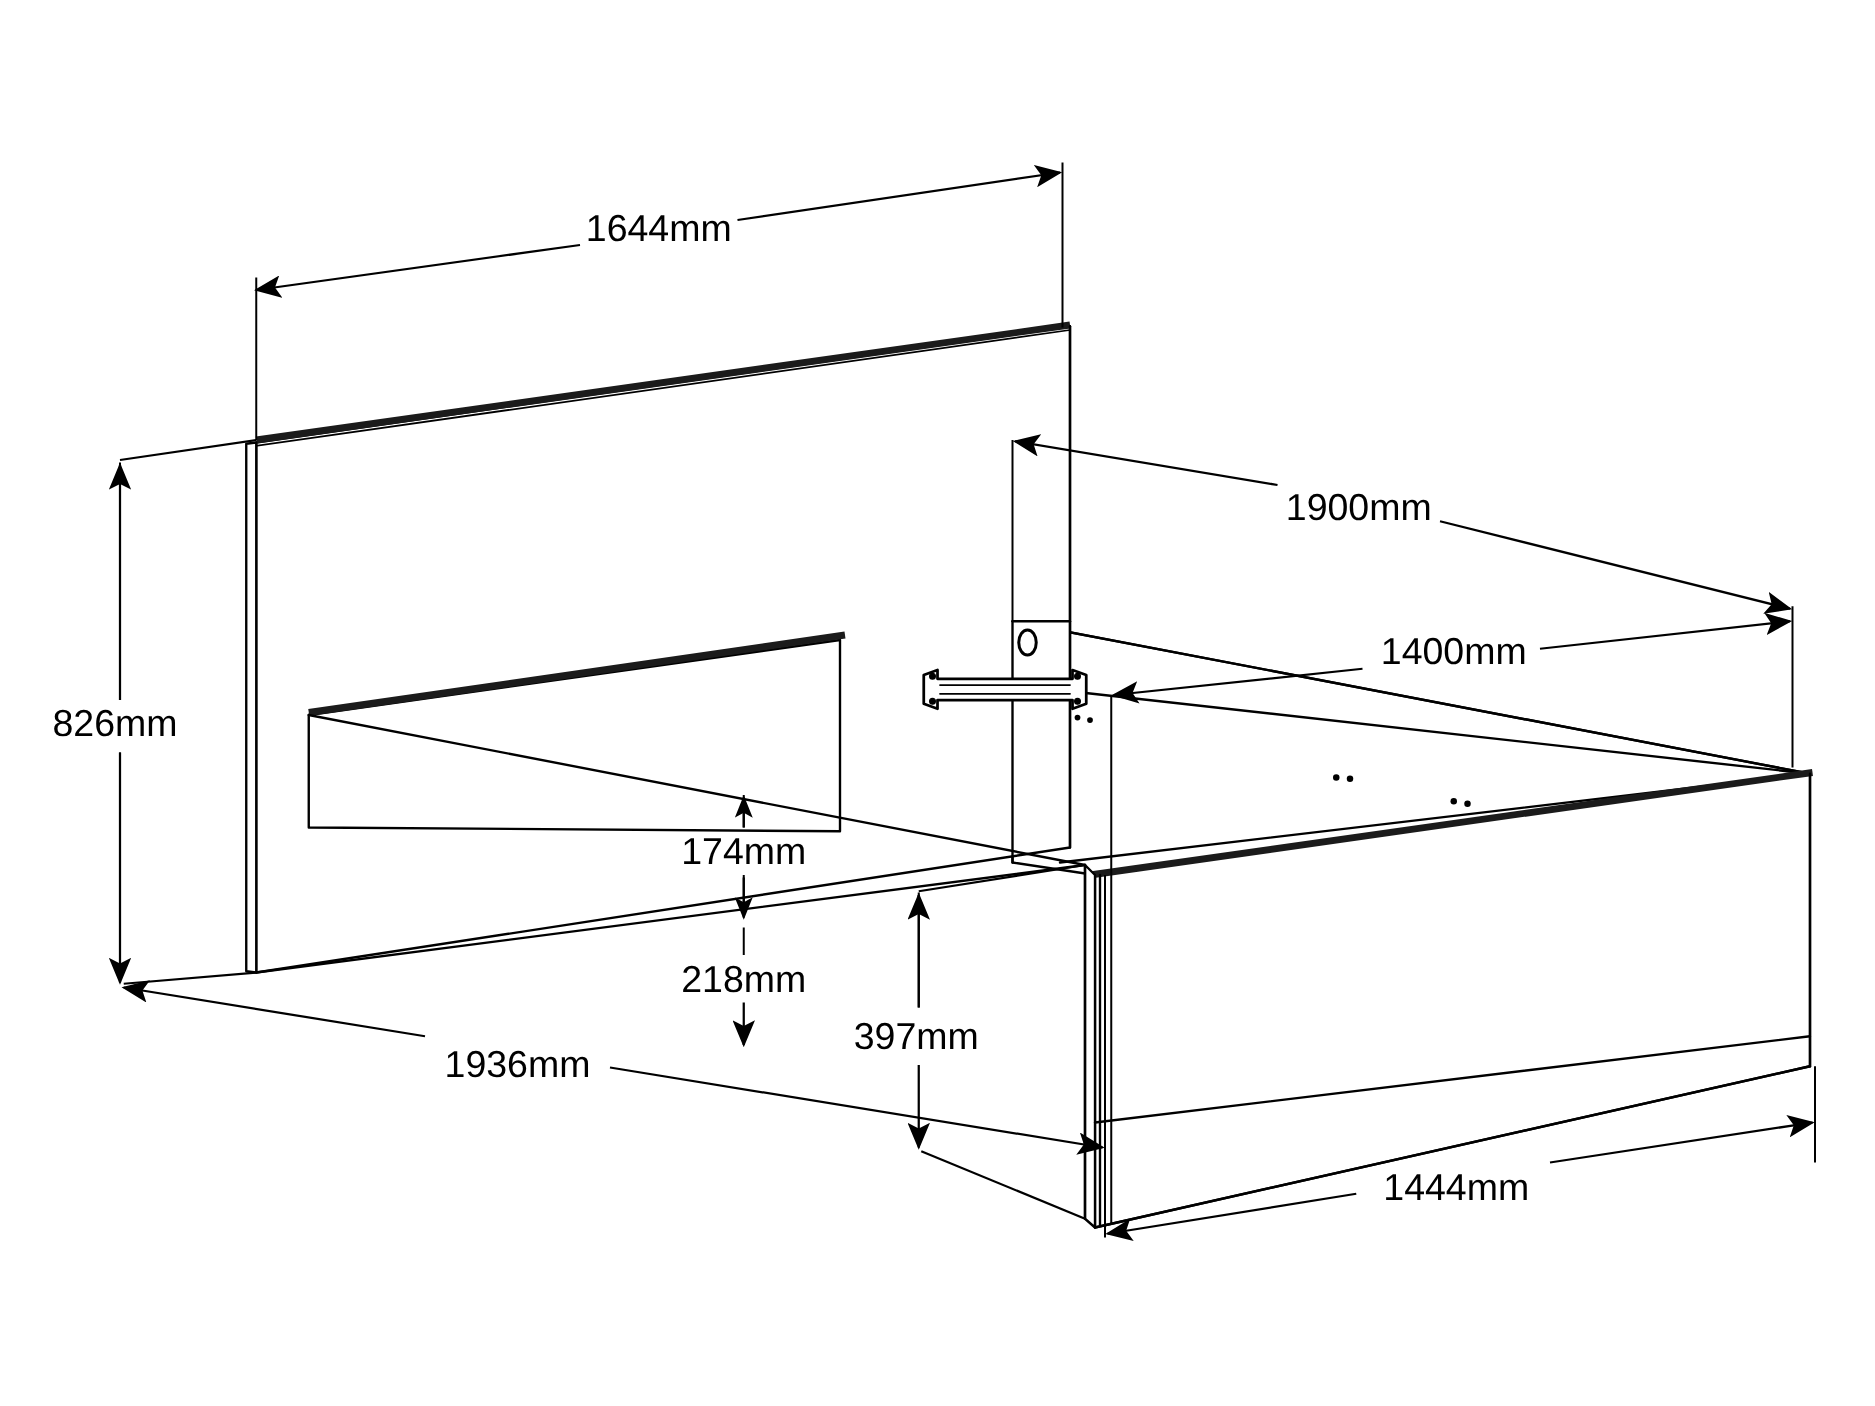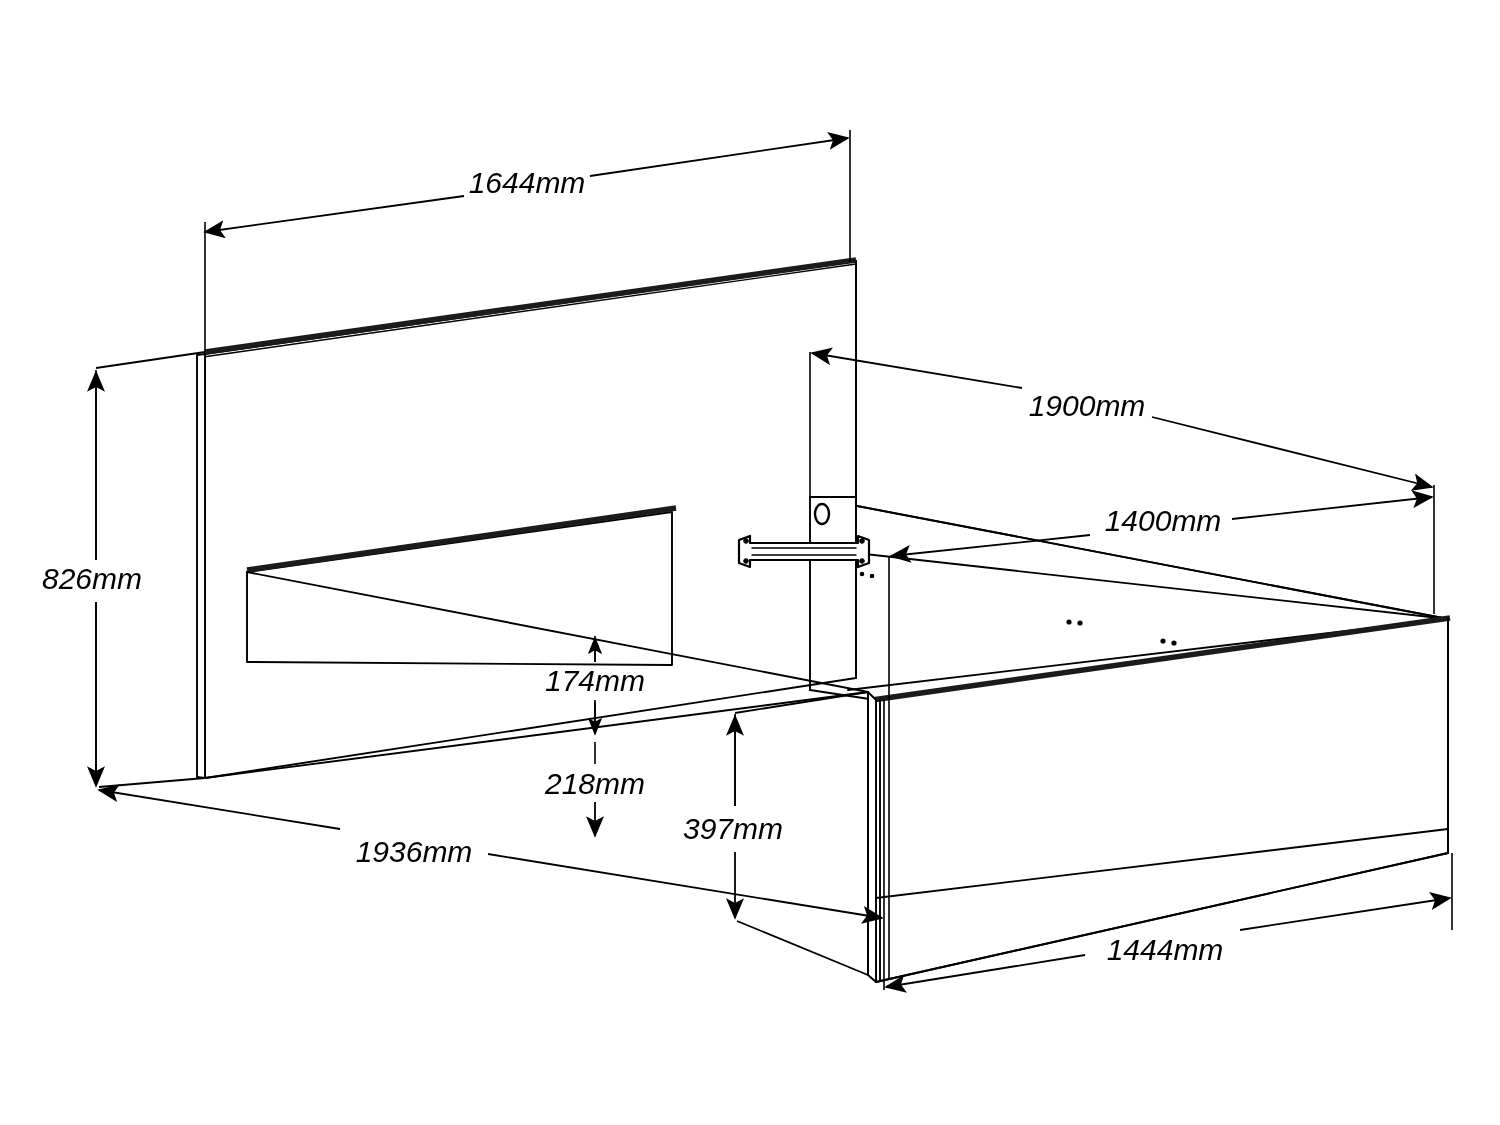--- a/index.html
+++ b/index.html
@@ -11,21 +11,20 @@
     width: 1500px;
     height: 1125px;
     font-family: "Liberation Sans", sans-serif;
     overflow: hidden;
   }
   #drawing-root {
     position: relative;
     width: 1500px;
     height: 1125px;
     background: #ffffff;
-    font-style: italic;
   }
   svg#tech-drawing {
     display: block;
     width: 1500px;
     height: 1125px;
   }
   .dim-text {
     font-family: "Liberation Sans", sans-serif;
     font-size: 30px;
     fill: #000000;

